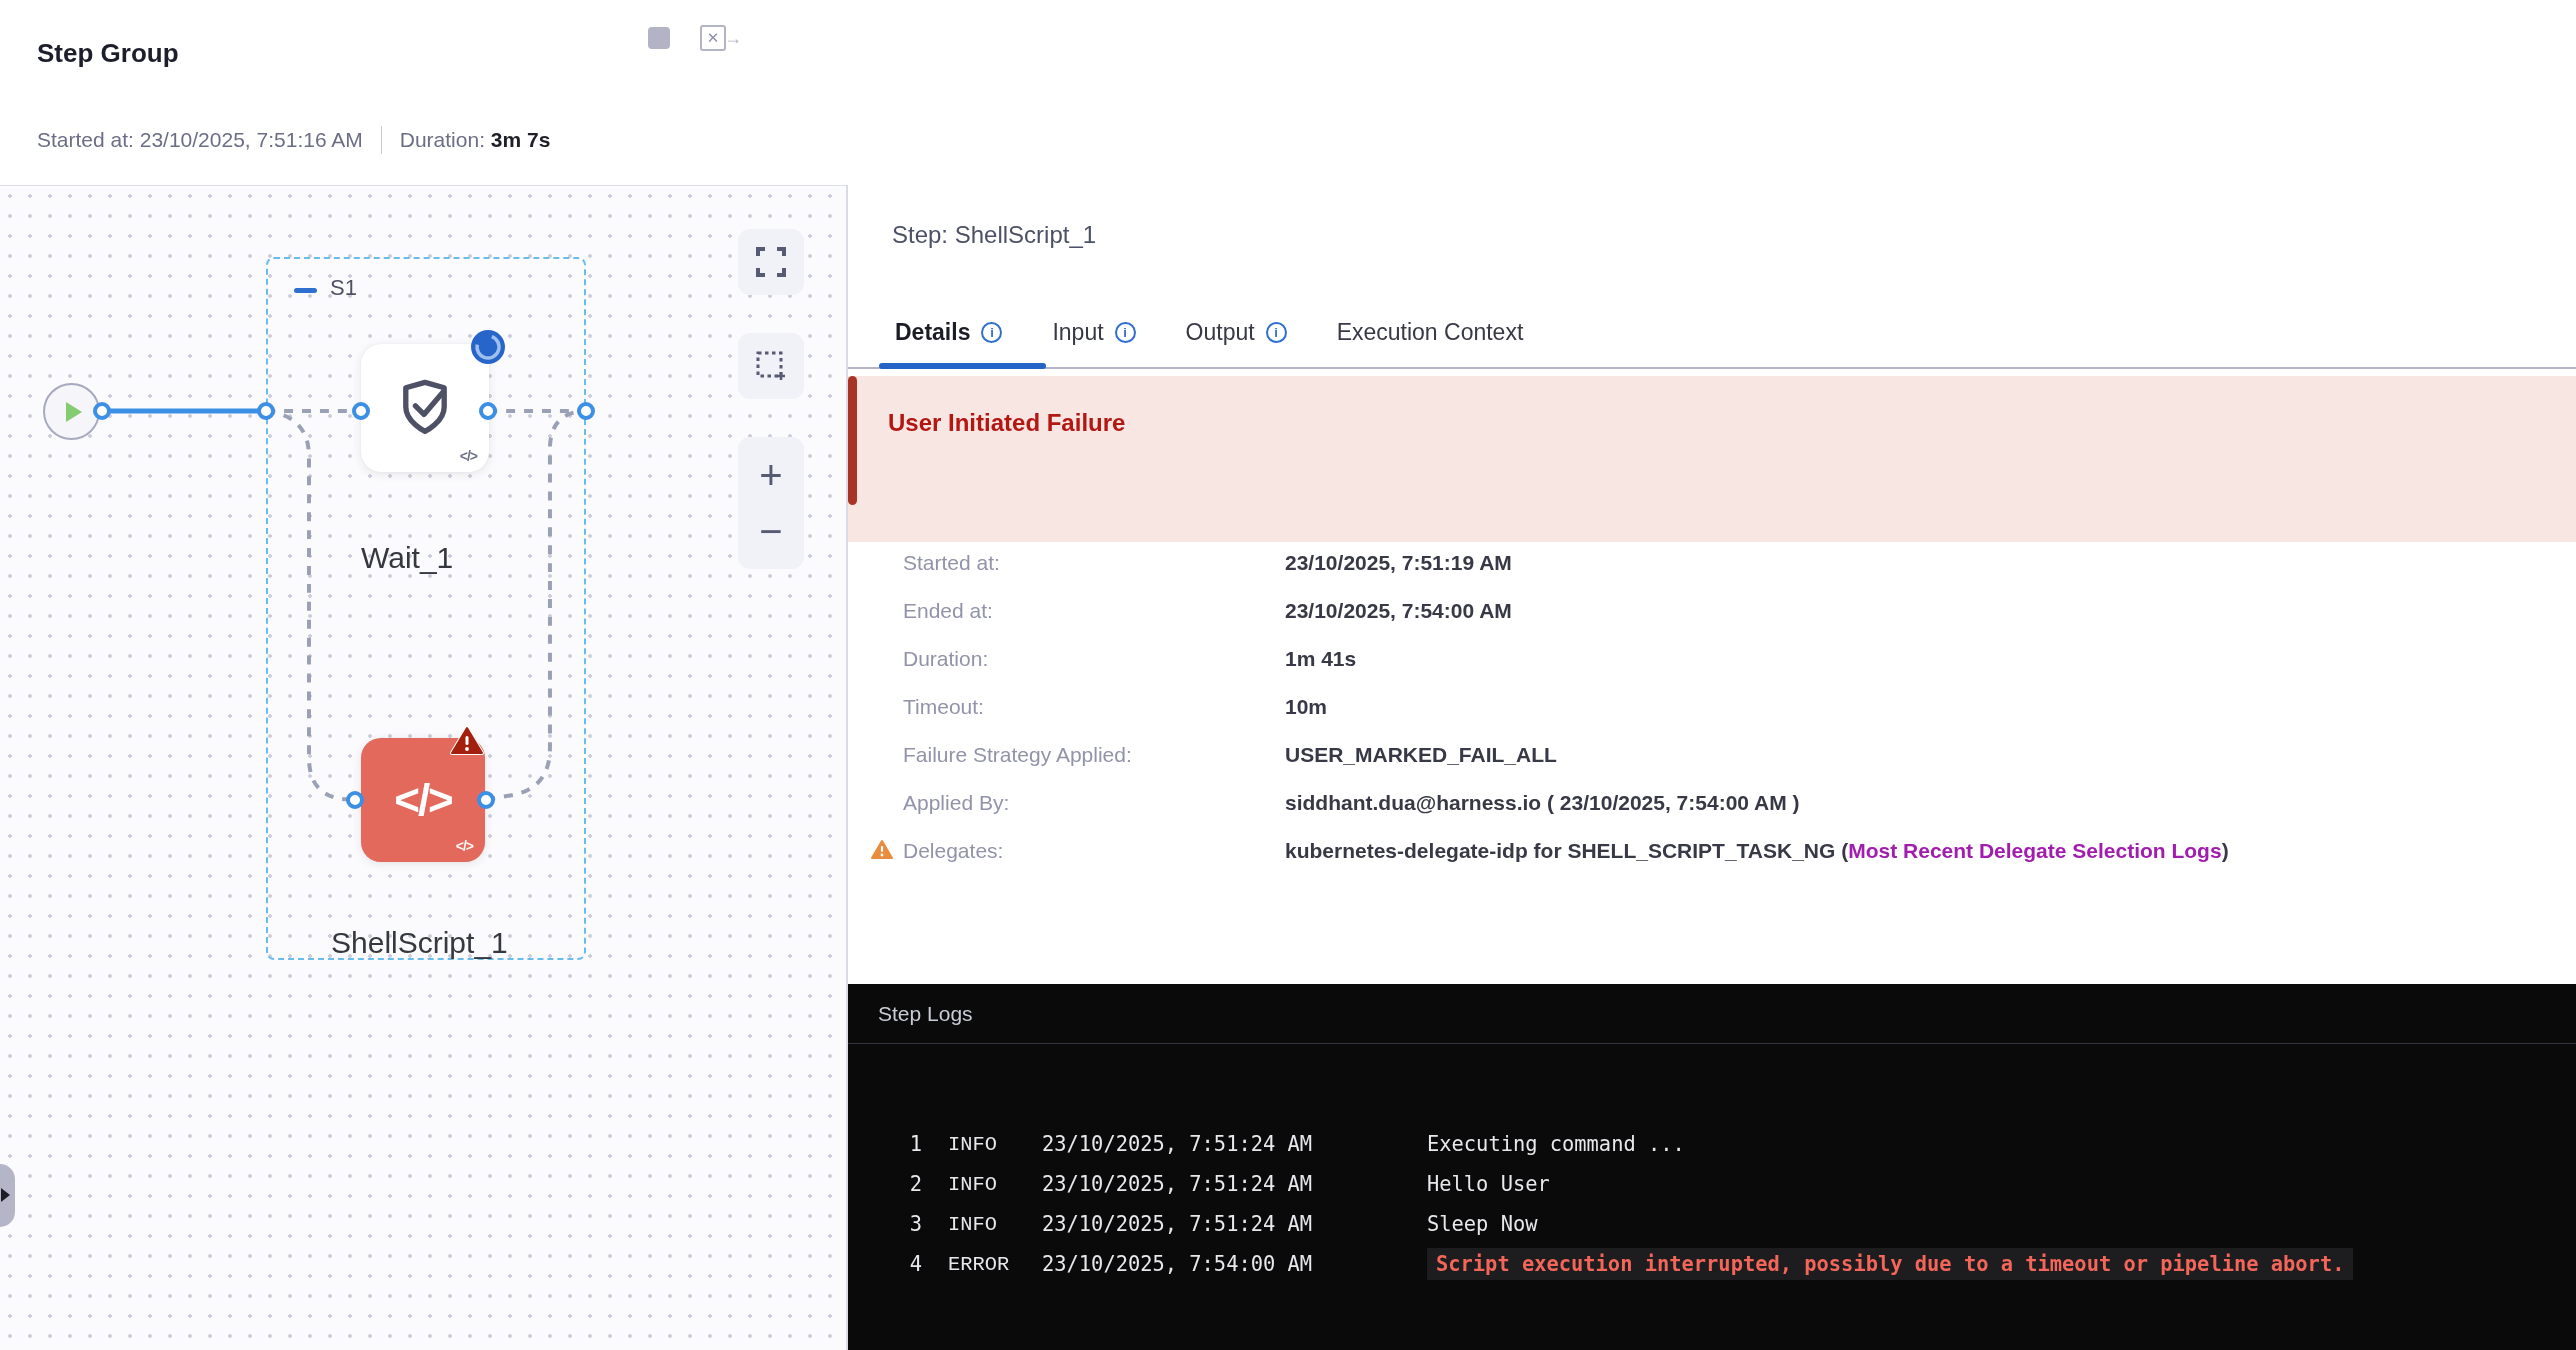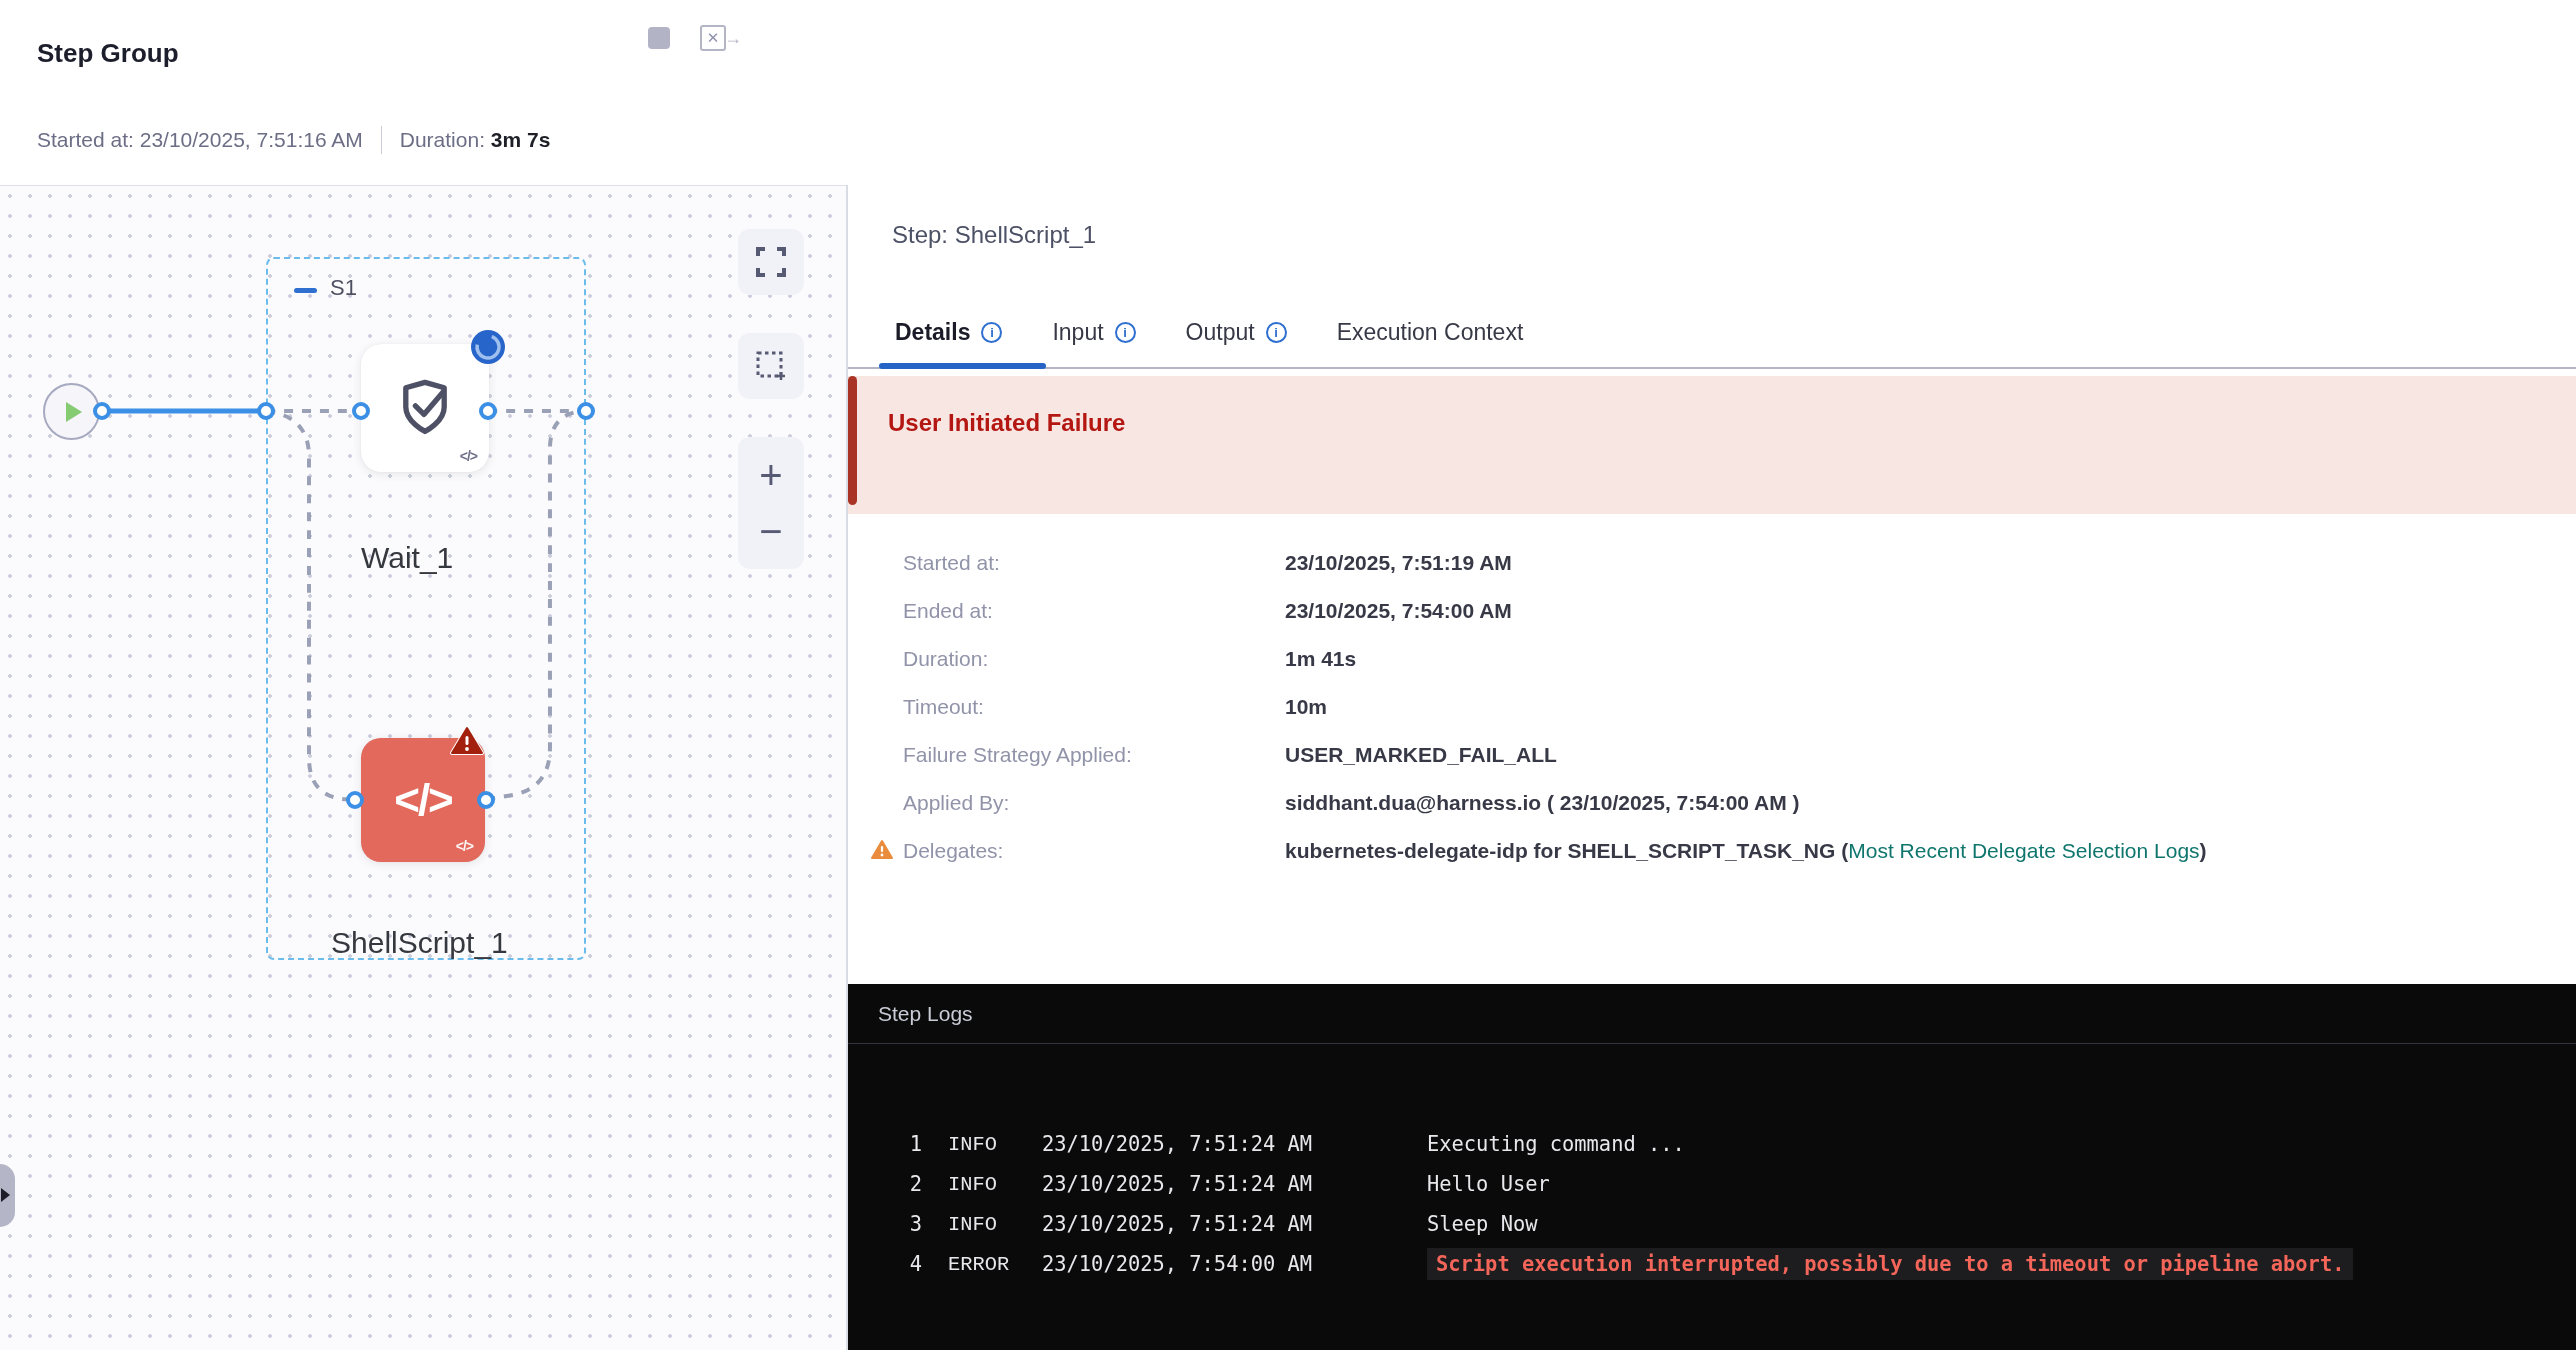--- a/index.html
+++ b/index.html
@@ -71,30 +71,30 @@
   .step-title { position:absolute; left:44px; top:36px; font-size:24px; font-weight:500; color:#4d5165; }
 
   .tab-bar { position:absolute; left:0; top:112px; width:1728px; height:72px; border-bottom:2px solid #b3b4c6; }
   .tabs { position:absolute; left:47px; top:0; height:100%; display:flex; align-items:center; gap:50px; }
   .tab { display:flex; align-items:center; gap:11px; font-size:23px; color:#383946; cursor:pointer; }
   .tab.active { font-weight:700; color:#1c1c28; }
   .info-icon { width:21px; height:21px; border:2px solid #2e6fd0; border-radius:50%; color:#2e6fd0;
     font-size:13px; font-weight:700; display:flex; align-items:center; justify-content:center; font-style:normal; }
   .tab-underline { position:absolute; left:31px; bottom:-2px; width:167px; height:6px; background:#2663c6; border-radius:4px; }
 
-  .error-banner { position:absolute; left:0; top:191px; width:1728px; height:138px; background:#f8e6e3; }
+  .error-banner { position:absolute; left:0; top:191px; width:1728px; height:166px; background:#f8e6e3; }
   .error-banner .strip { position:absolute; left:0; top:0; width:9px; height:129px; background:#a93425; border-radius:5px; }
   .error-banner .msg { position:absolute; left:40px; top:33px; font-size:24px; font-weight:700; color:#b41712; }
 
   .details { position:absolute; left:55px; top:354px; }
   .d-row { display:flex; align-items:center; height:48px; }
   .d-label { position:relative; width:382px; font-size:21px; font-weight:500; color:#9193a9; }
   .d-value { font-size:21px; font-weight:700; color:#383946; }
   .d-warn { position:absolute; left:-33px; top:0px; }
-  .d-link { color:#0f766e; font-weight:400; cursor:pointer; }
+  .d-link { color:#a21caf; font-weight:700; cursor:pointer; }
 
   .delegate-btn { position:absolute; left:443px; top:696px; width:415px; height:47px; background:#fff;
     border:2px solid #2e70d2; border-radius:8px; color:#2e6fd0; font-size:22px; font-weight:700;
     display:flex; align-items:center; justify-content:center; cursor:pointer; font-family:"Liberation Sans",sans-serif; }
 
   
   .logs { position:absolute; left:0; top:799px; width:1728px; height:367px; background:#0a0a0b; }
   .logs-header { height:60px; display:flex; align-items:center; padding-left:30px;
     font-size:21px; color:#c9cbd5; border-bottom:1px solid #34343c; }
   .logs-body { padding-top:80px; font-family:"DejaVu Sans Mono","Liberation Mono",monospace; font-size:20.4px; color:#e8e8ec; }

